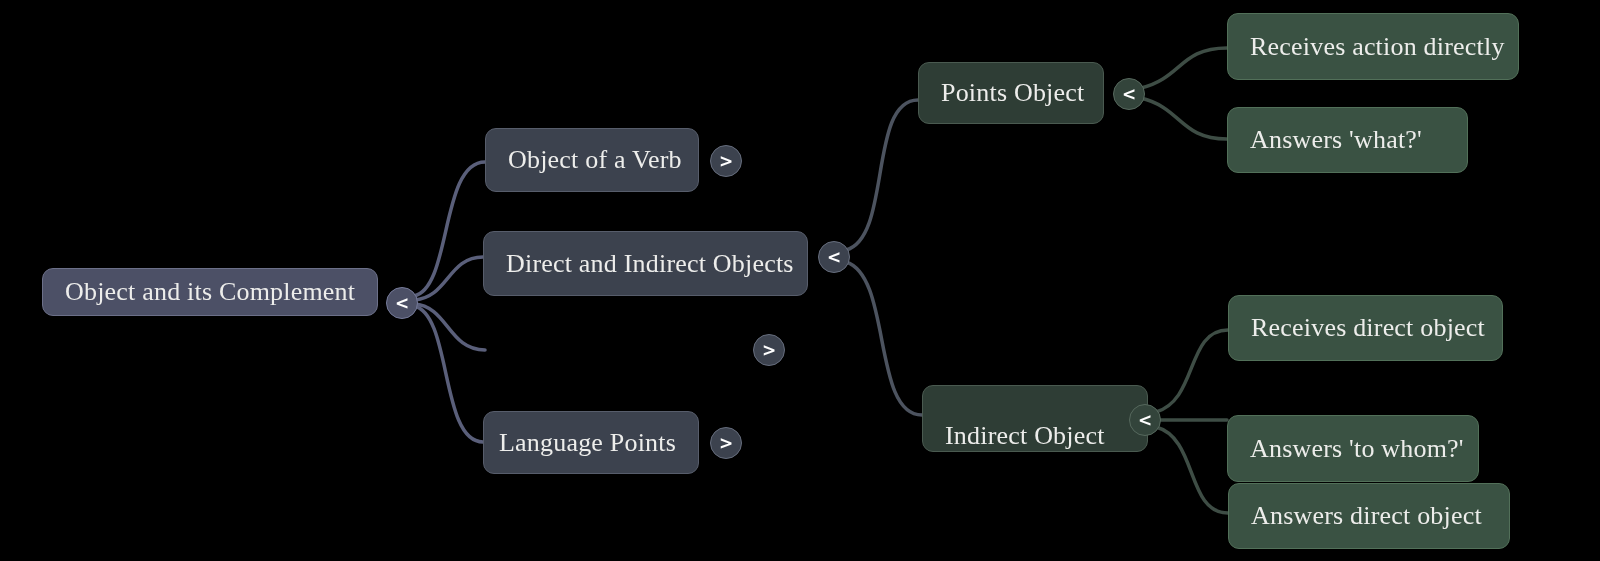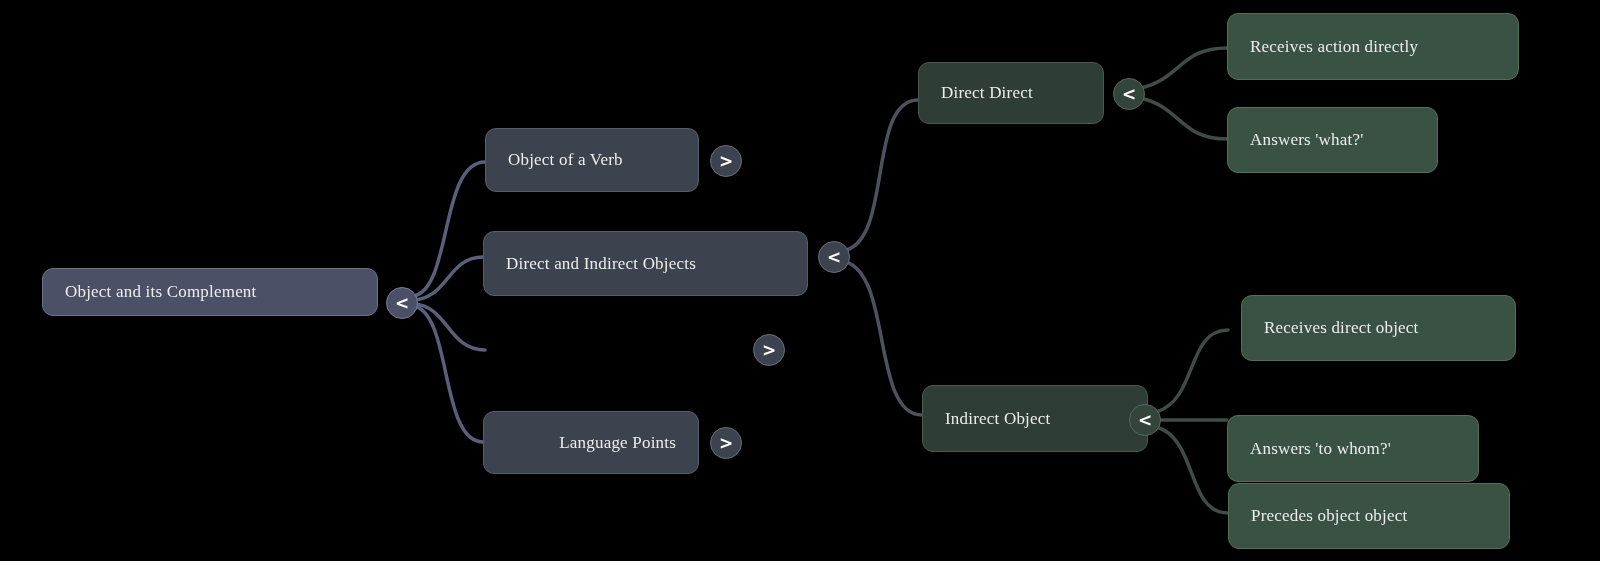--- a/index.html
+++ b/index.html
@@ -23,21 +23,21 @@
   }
   .node {
     position: absolute;
     z-index: 2;
     box-sizing: border-box;
     display: flex;
     align-items: center;
     padding: 0 22px;
     border-radius: 11px;
     color: #EDEDEB;
-    font-size: 17px;
+    font-size: 26px;
     letter-spacing: 0.2px;
     white-space: nowrap;
     cursor: pointer;
   }
   .lvl-root   { background: #4C5066; border: 1px solid #6C7089; }
   .lvl-branch { background: #3C424E; border: 1px solid #575D6B; }
   .lvl-topic  { background: #2E3D35; border: 1px solid #4A5A50; }
   .lvl-leaf   { background: #3A5243; border: 1px solid #527059; }
   .expander {
     position: absolute;
@@ -111,46 +111,46 @@
   </div>
 
   <div class="node lvl-branch" style="left:483px; top:411px; width:216px; height:63px;justify-content:flex-end;">
     <span>Language Points</span>
   </div>
   <div class="expander exp-branch" style="left:710px; top:427px;">
     <span>&gt;</span>
   </div>
 
   <div class="node lvl-topic" style="left:918px; top:62px; width:186px; height:62px;">
-    <span>Direct Direct</span>
+    <span>Points Object</span>
   </div>
   <div class="expander exp-green" style="left:1113px; top:78px;">
     <span>&lt;</span>
   </div>
 
-  <div class="node lvl-topic" style="left:922px; top:385px; width:226px; height:67px;">
+  <div class="node lvl-topic" style="left:922px; top:385px; width:226px; height:67px;align-items:flex-end;">
     <span>Indirect Object</span>
   </div>
   <div class="expander exp-green" style="left:1129px; top:404px;">
     <span>&lt;</span>
   </div>
 
   <div class="node lvl-leaf" style="left:1227px; top:13px; width:292px; height:67px;">
     <span>Receives action directly</span>
   </div>
 
-  <div class="node lvl-leaf" style="left:1227px; top:107px; width:211px; height:66px;">
+  <div class="node lvl-leaf" style="left:1227px; top:107px; width:241px; height:66px;">
     <span>Answers 'what?'</span>
   </div>
 
-  <div class="node lvl-leaf" style="left:1228px; top:295px; width:275px; height:66px;margin-left:13px;">
+  <div class="node lvl-leaf" style="left:1228px; top:295px; width:275px; height:66px;">
     <span>Receives direct object</span>
   </div>
 
   <div class="node lvl-leaf" style="left:1227px; top:387px; width:252px; height:67px;margin-top:28px;">
     <span>Answers 'to whom?'</span>
   </div>
 
   <div class="node lvl-leaf" style="left:1228px; top:483px; width:282px; height:66px;">
-    <span>Precedes object object</span>
+    <span>Answers direct object</span>
   </div>
 
 </div>
 
 </body></html>

